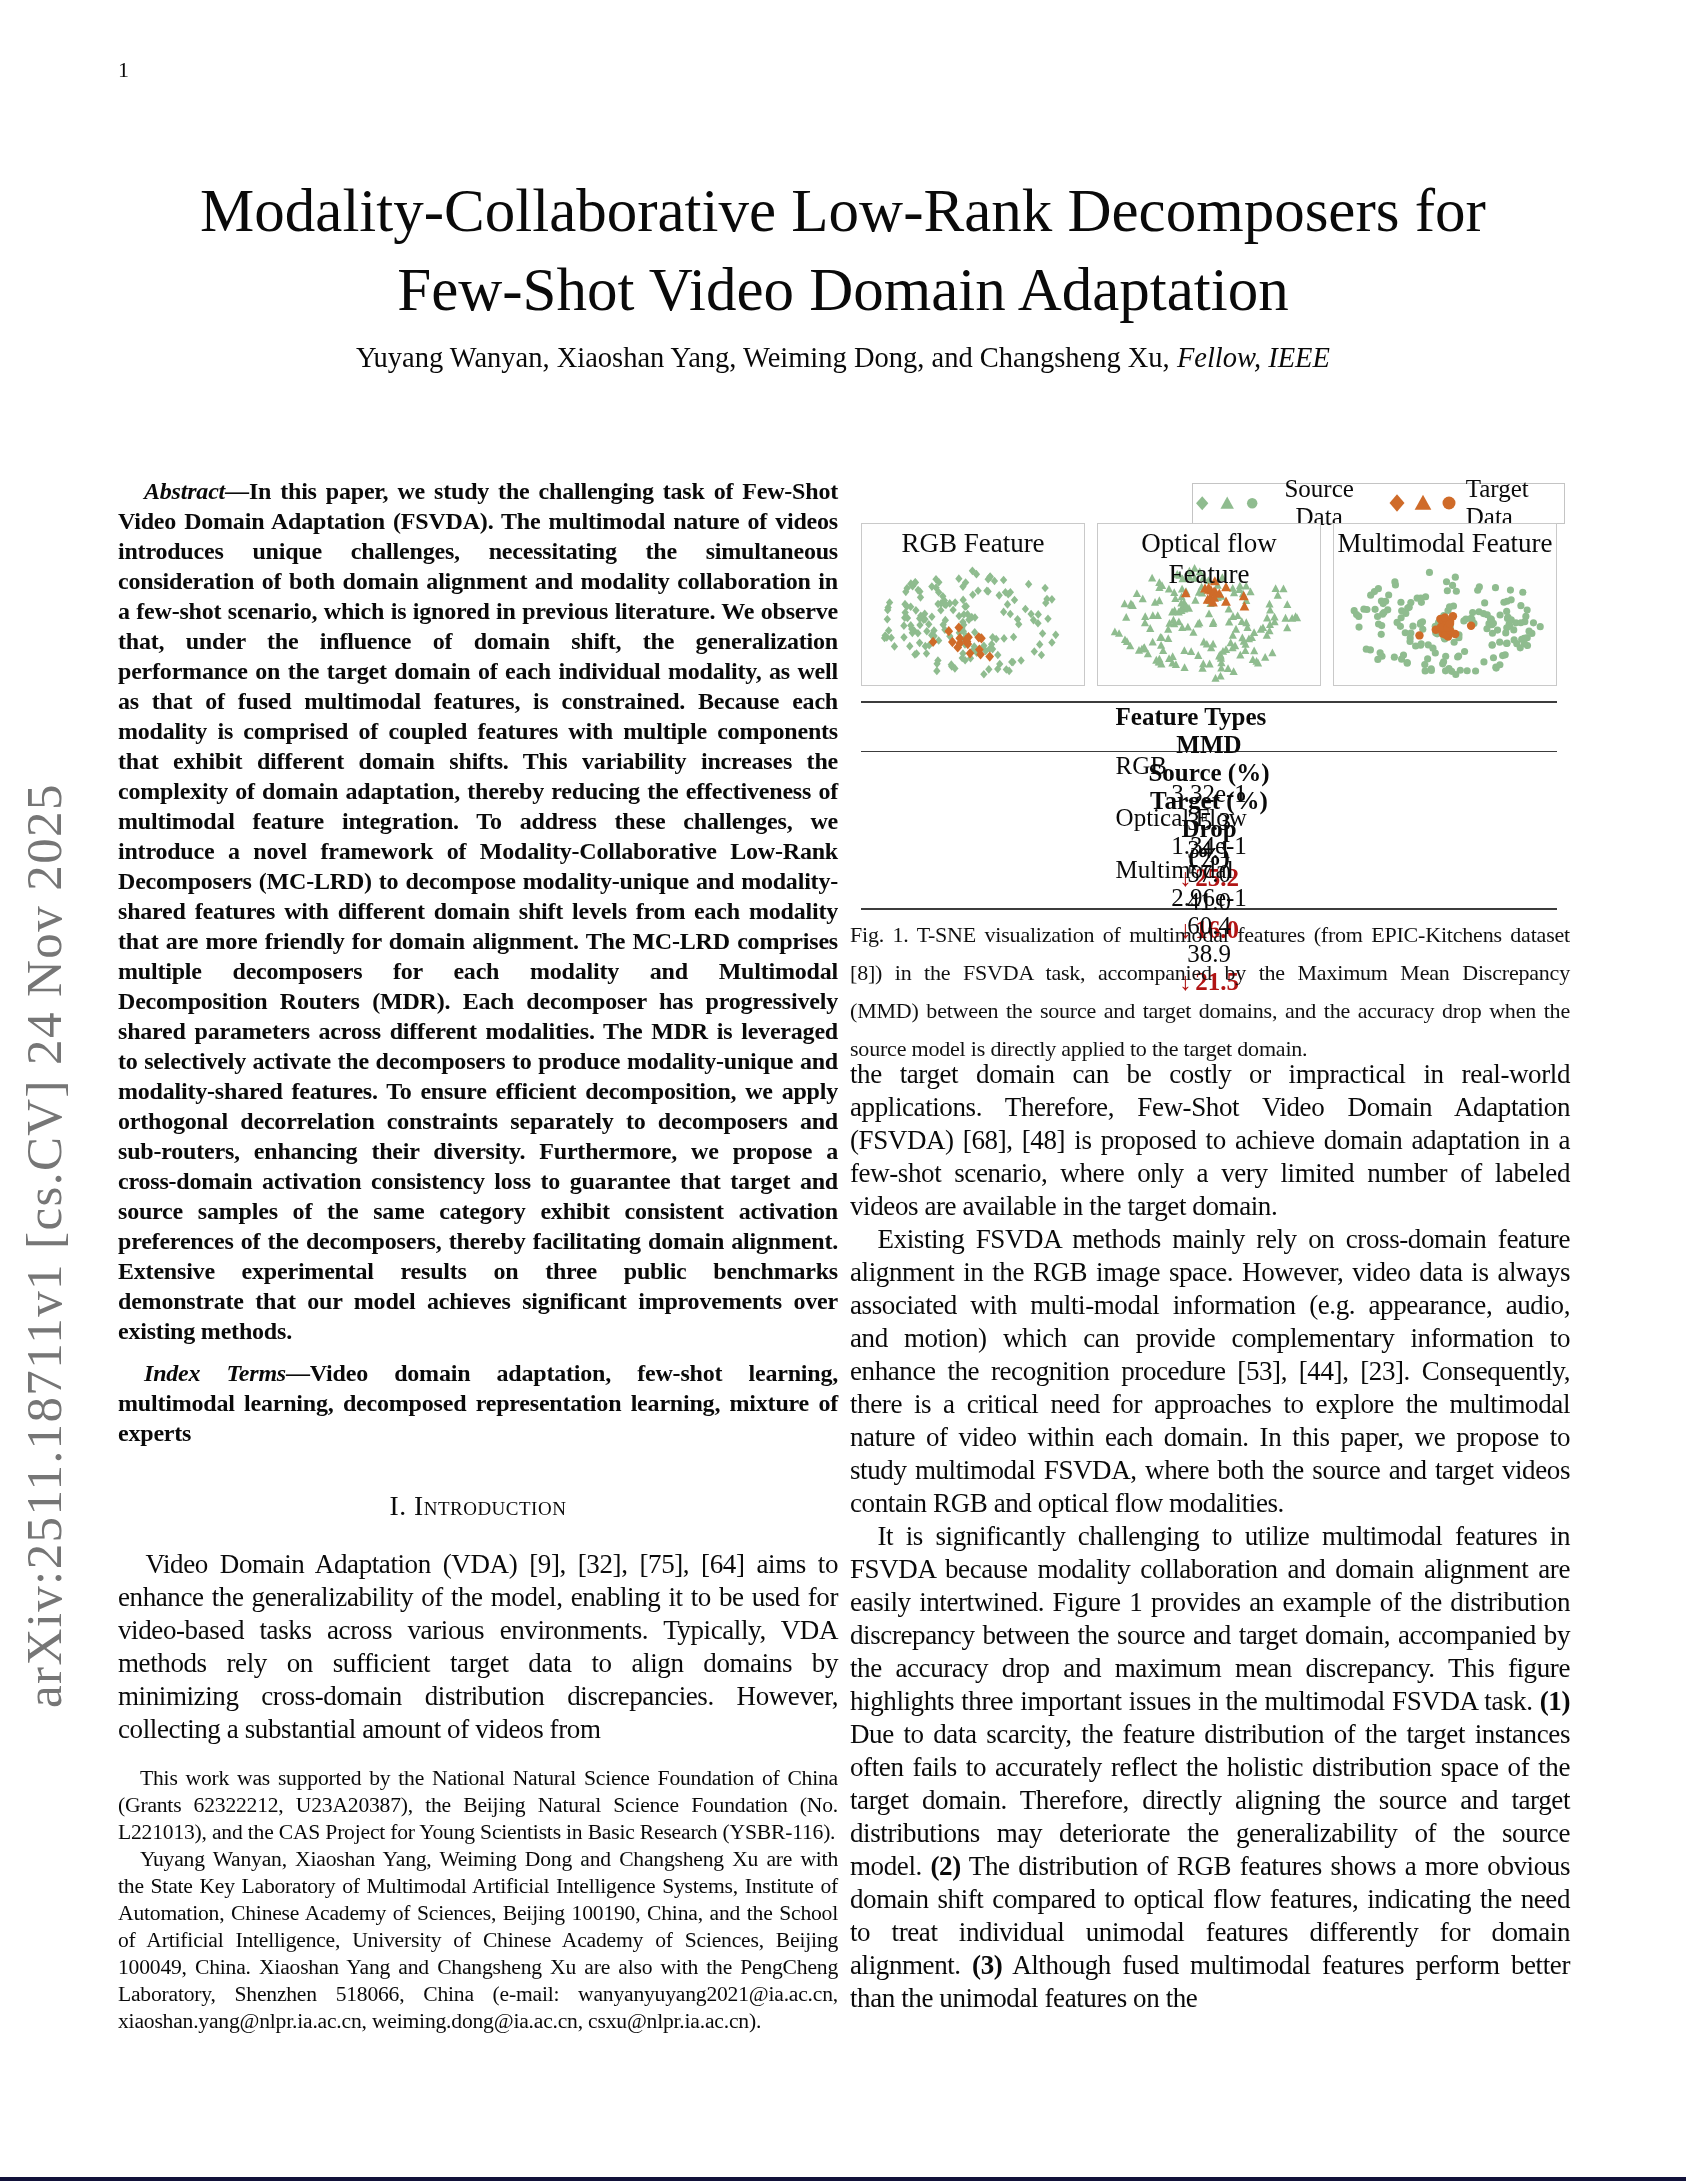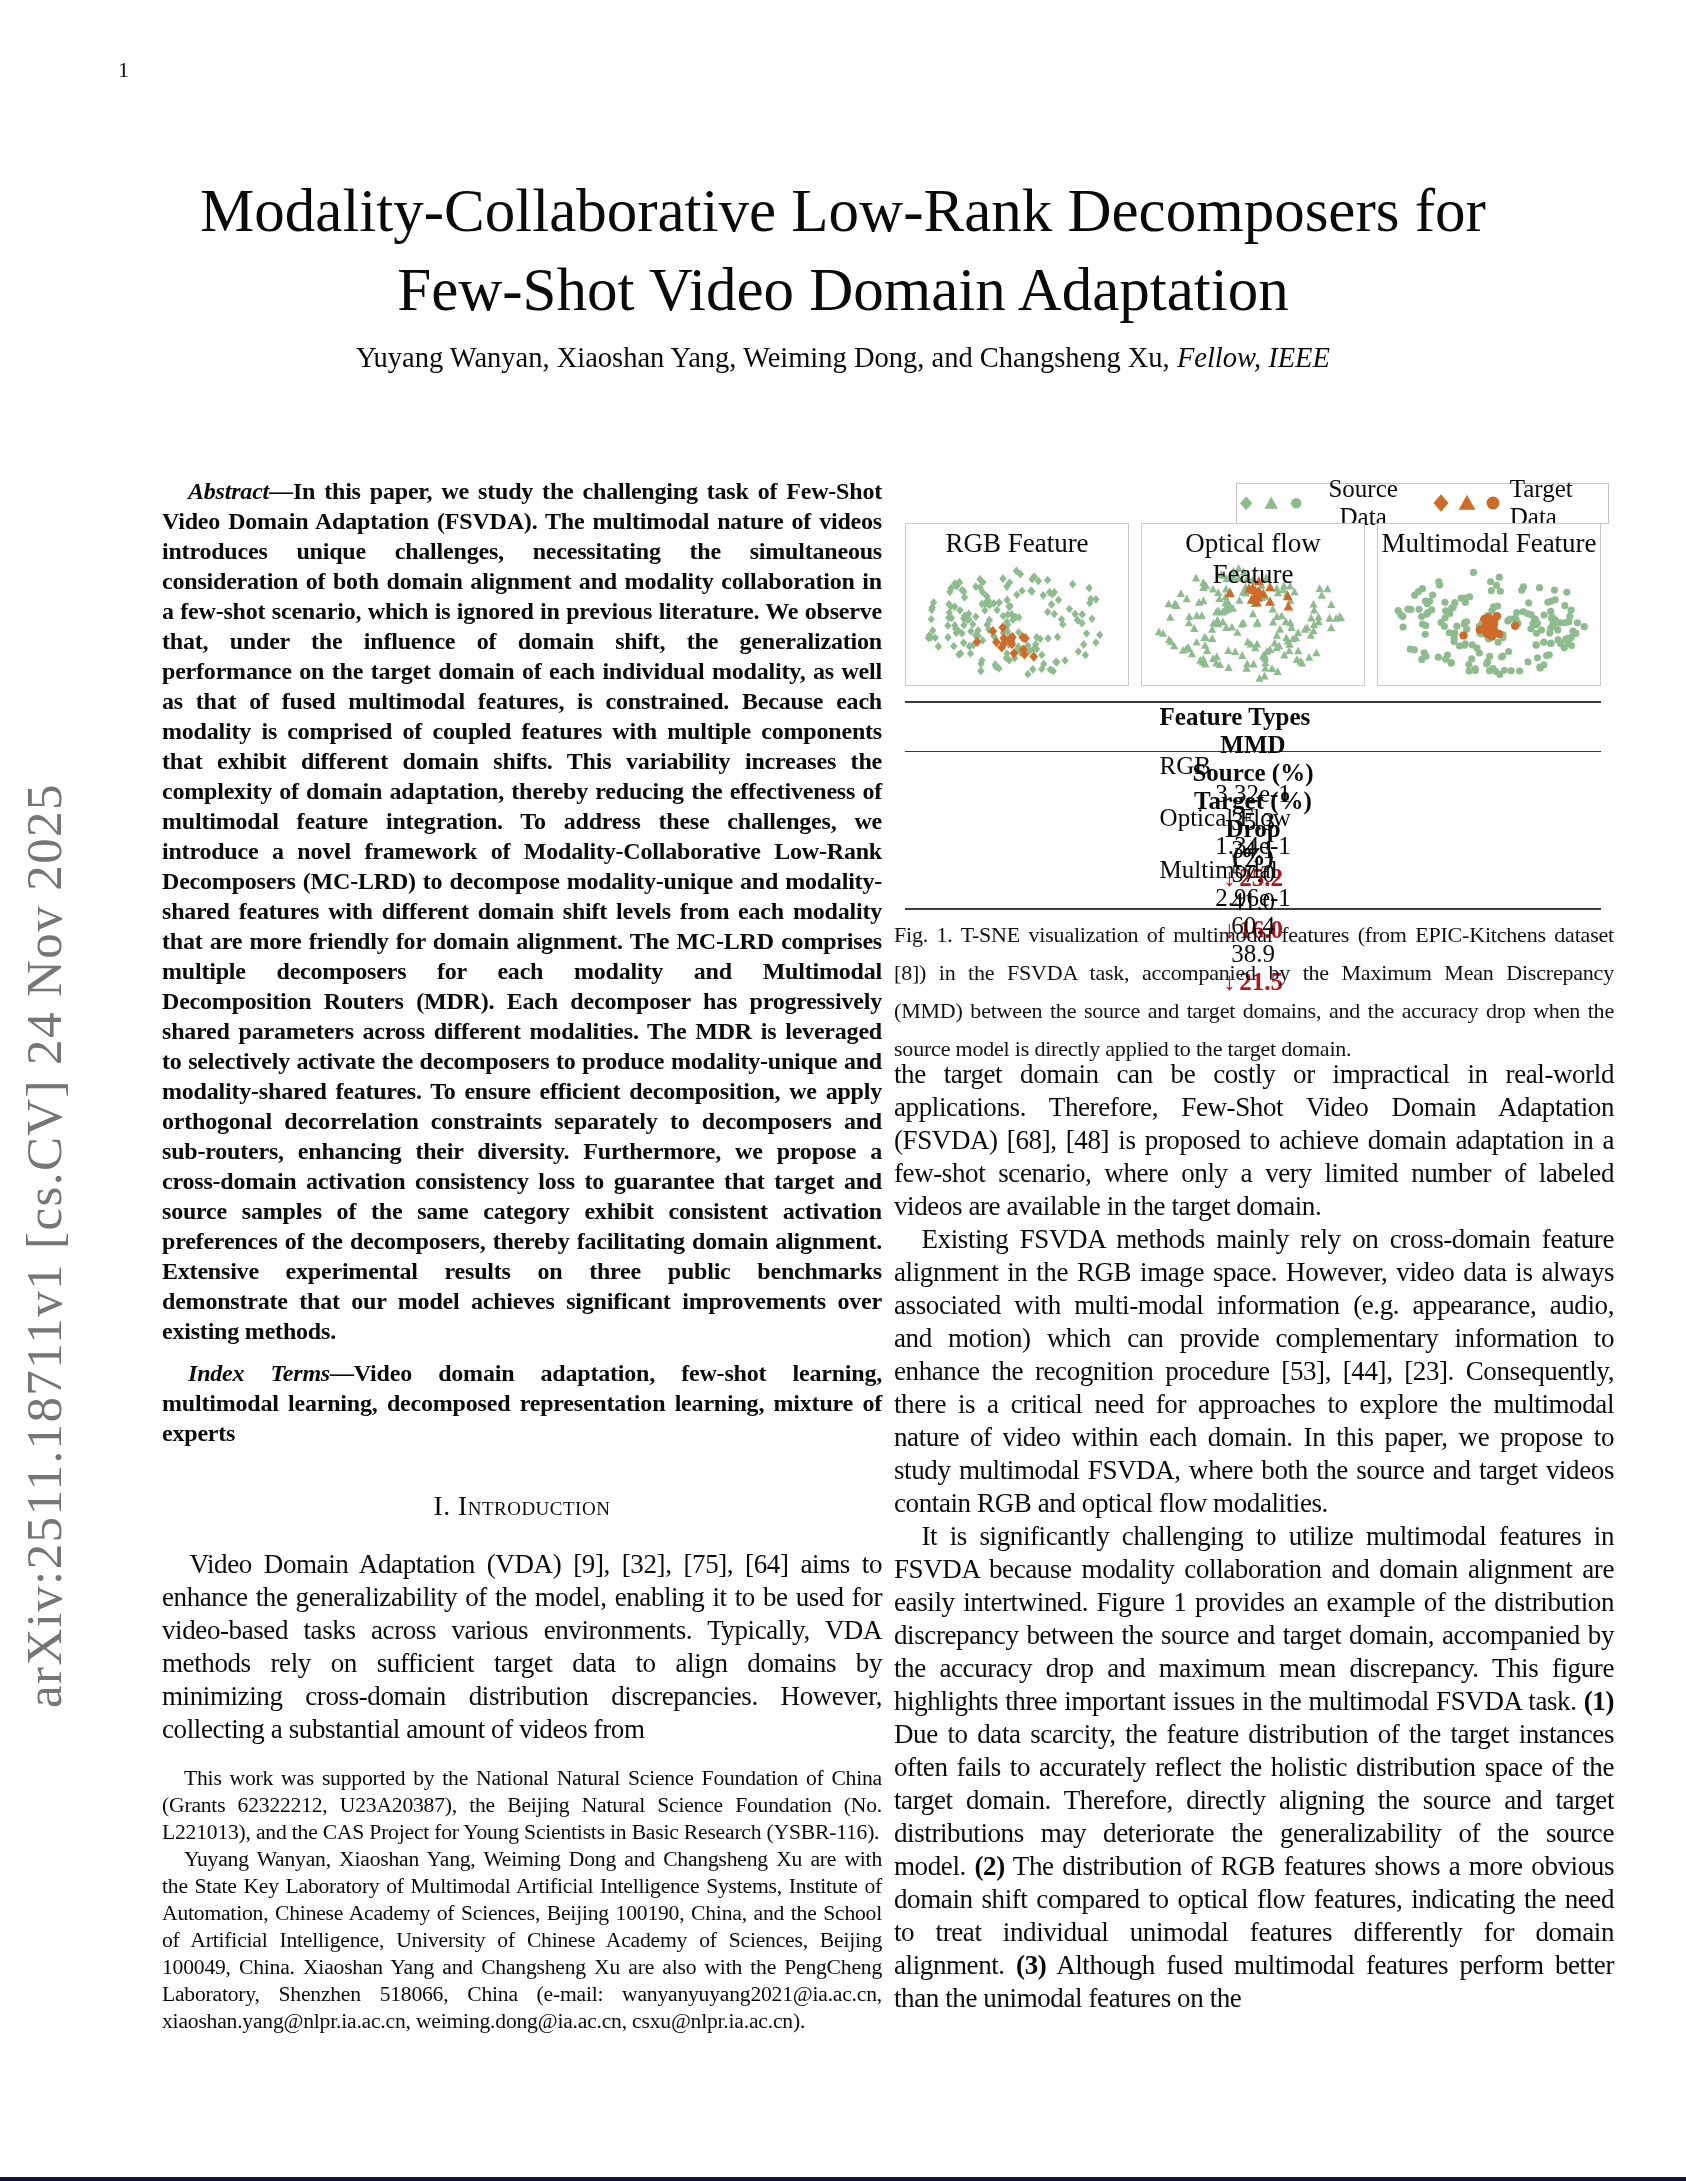--- a/index.html
+++ b/index.html
@@ -8,21 +8,21 @@
   
   .arxiv{position:absolute;left:14.7px;top:514px;height:1194px;writing-mode:vertical-rl;
          transform:rotate(180deg);font-size:51px;color:#767676;letter-spacing:1.4px;white-space:nowrap;}
   
   .hdr{position:absolute;top:57px;left:118px;width:1451px;display:flex;justify-content:space-between;
        font-size:22px;letter-spacing:0.4px;}
   
   .title{position:absolute;top:130px;left:0;width:1686px;text-align:center;font-size:61px;line-height:1.3;font-weight:normal;}
   .authors{position:absolute;top:342px;left:0;width:1686px;text-align:center;font-size:28.5px;}
   
-  .col{position:absolute;width:720px;margin-left:44px;}
+  .col{position:absolute;width:720px;}
   .col-left{left:118px;top:476px;height:1559px;}
   .col-right{left:850px;top:479px;height:1653px;}
   
   .abstract{margin:0;font-size:24px;line-height:30px;font-weight:bold;text-align:justify;
             text-indent:26px;letter-spacing:-0.2px;}
   .idx{margin-top:12px;}
   .lbl{font-style:italic;}
   
   .sec{margin:42px 0 26px 0;font-size:27.5px;font-weight:normal;text-align:center;letter-spacing:0.5px;}
   .sc{font-variant:small-caps;}

